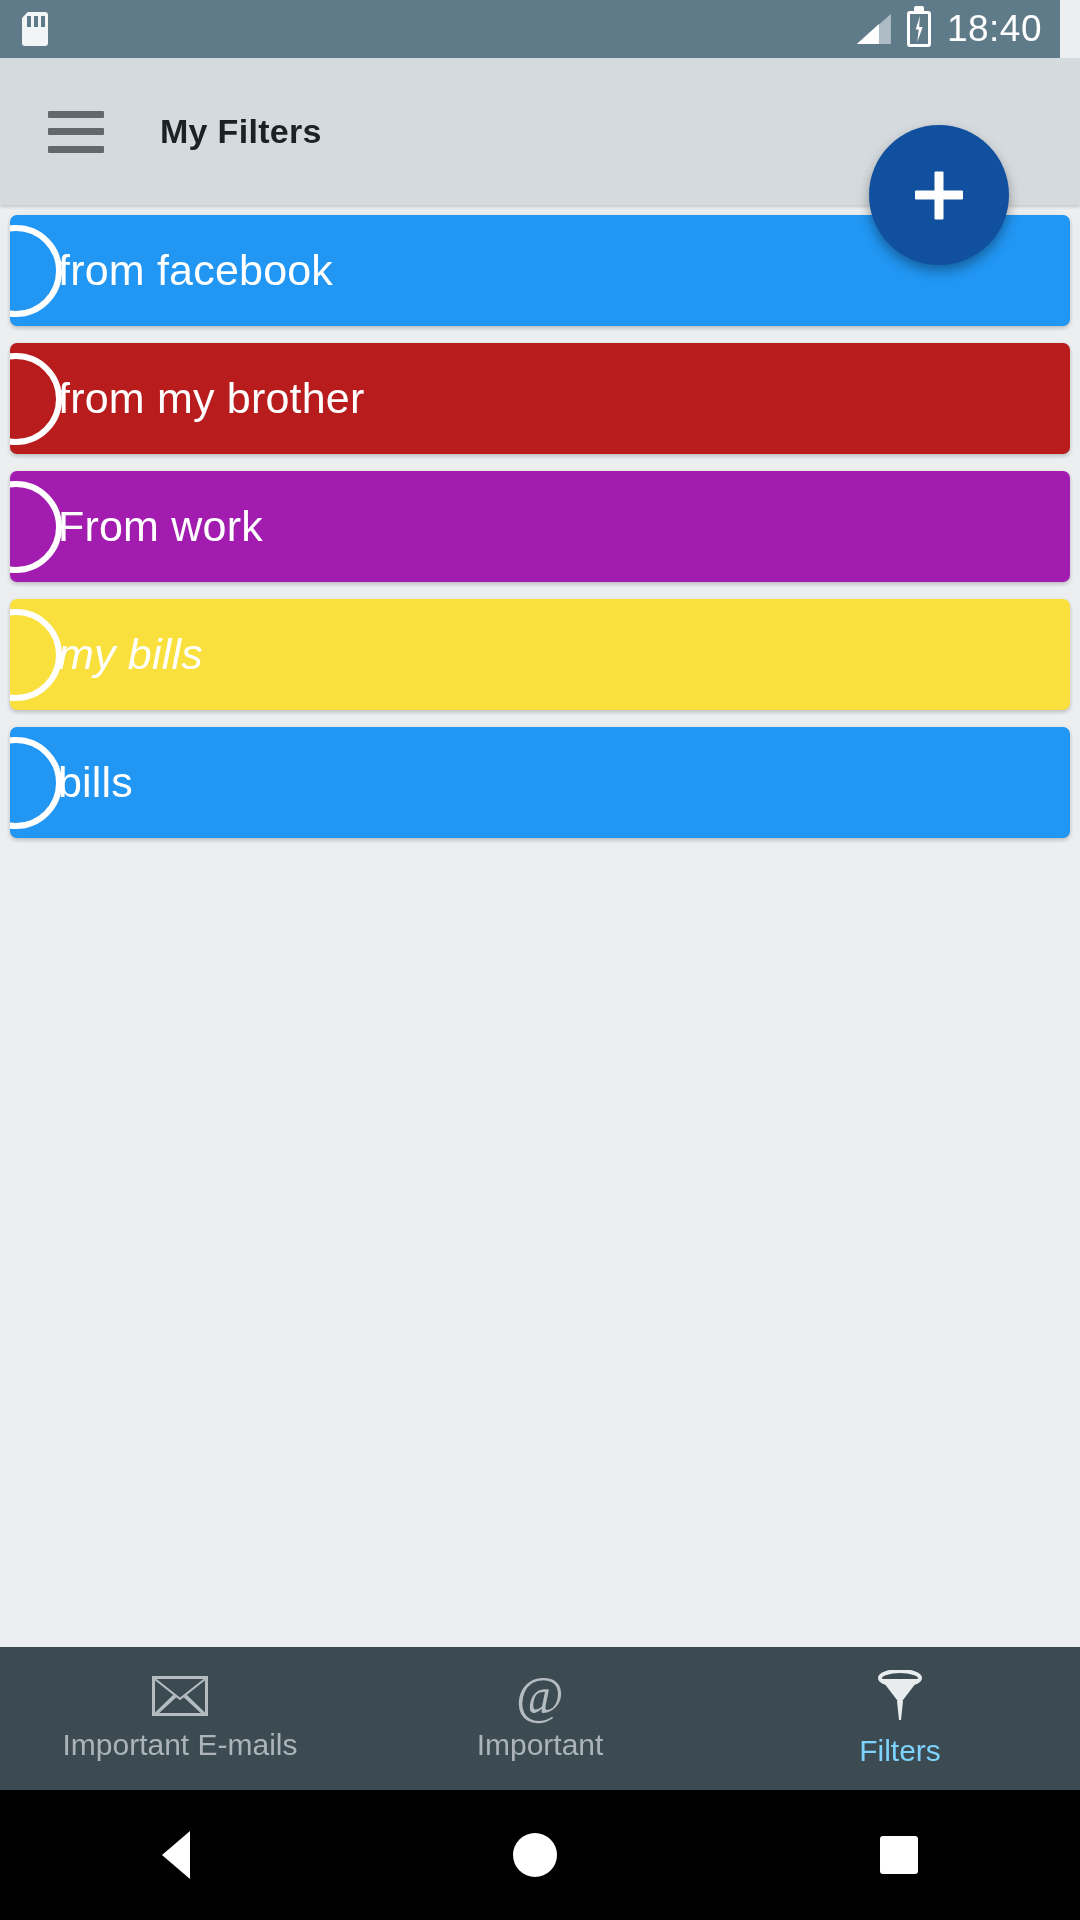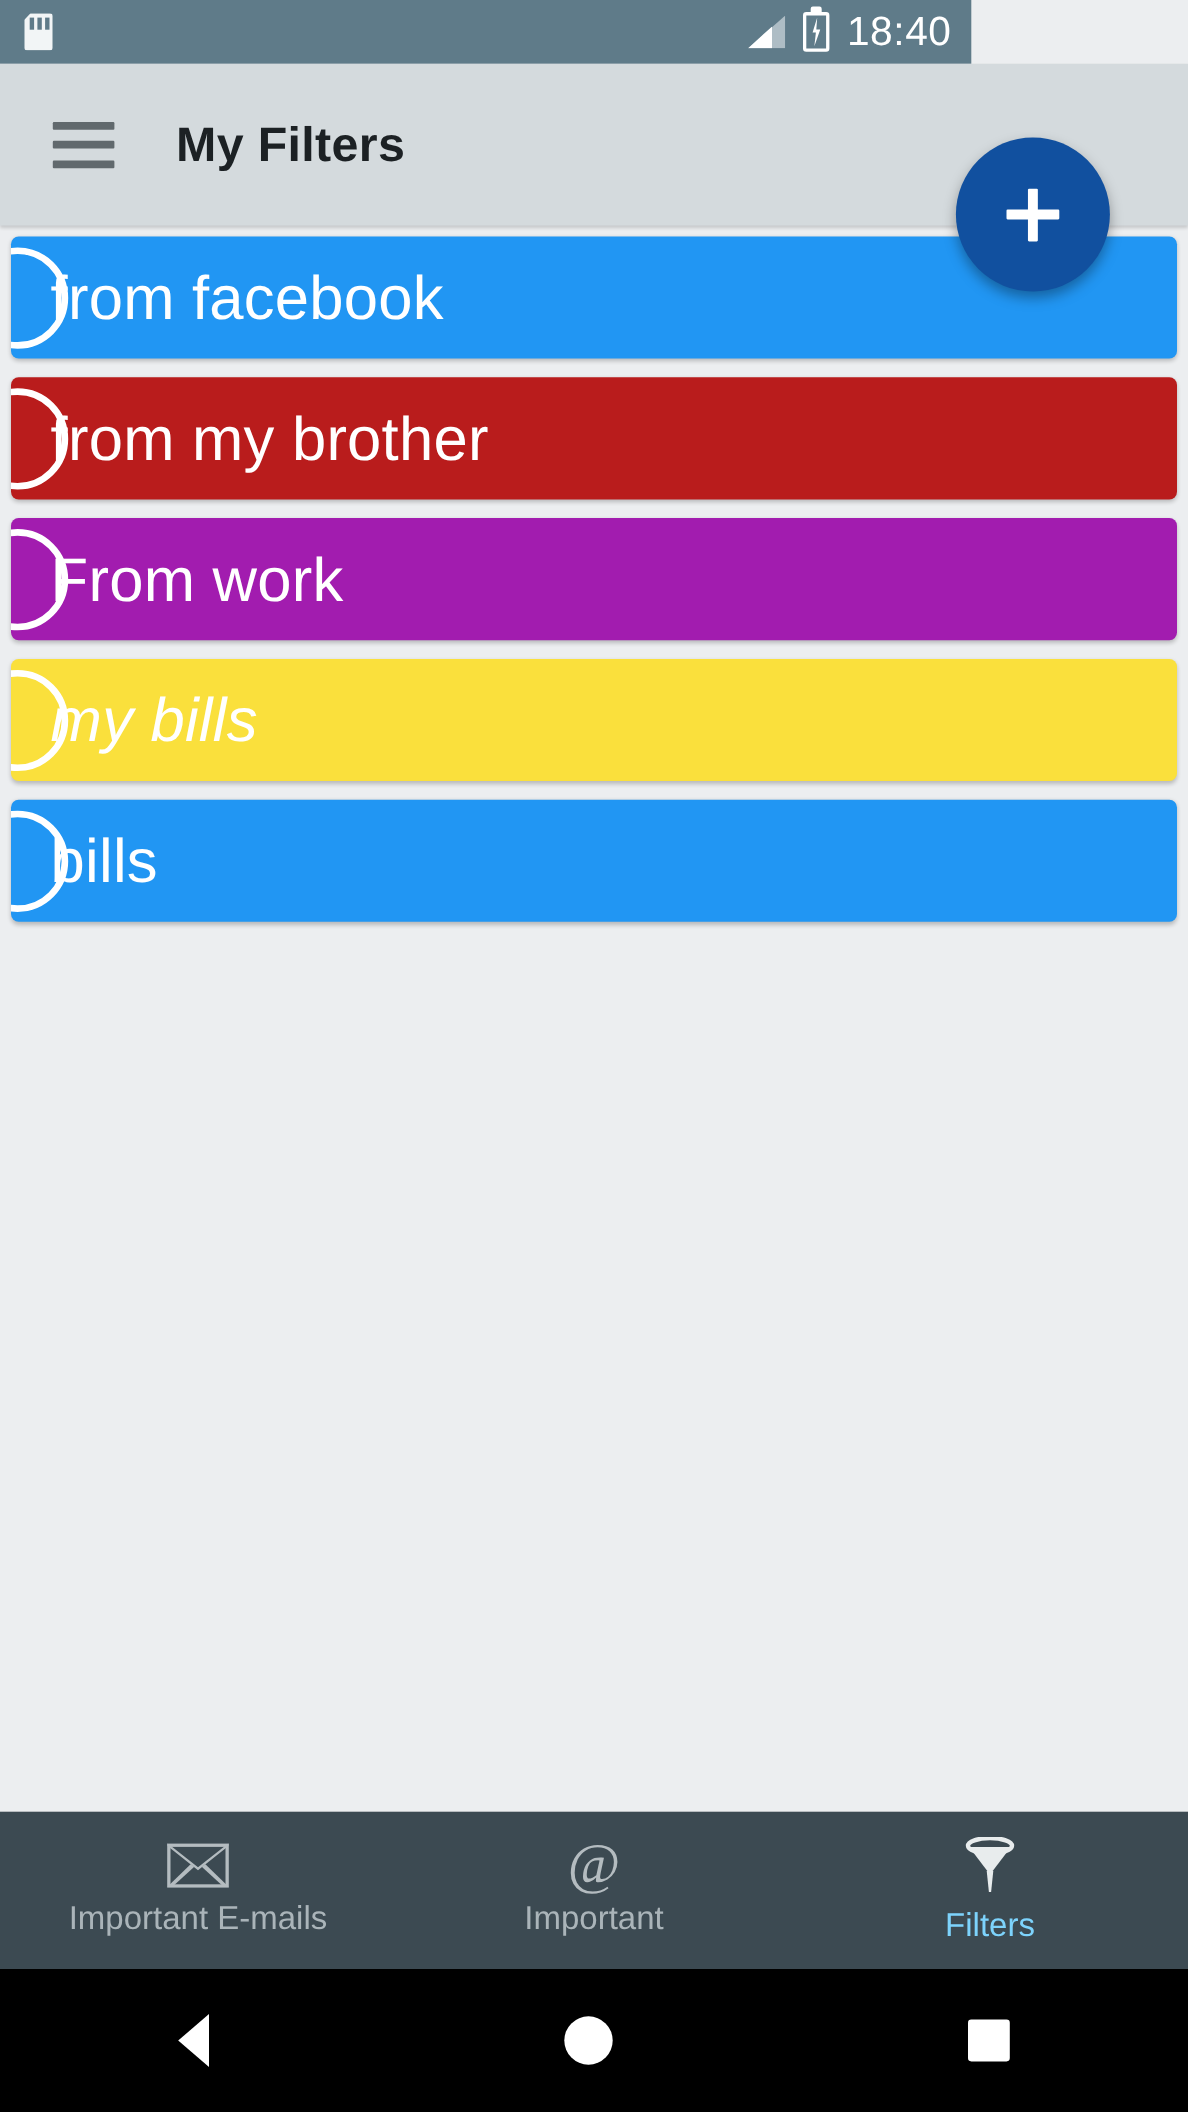--- a/index.html
+++ b/index.html
@@ -6,21 +6,21 @@
   html,body { width:1080px; height:1920px; }
   body {
     font-family:"Liberation Sans", sans-serif;
     background:#eceef0;
     overflow:hidden;
     position:relative;
   }
 
   
   .statusbar{
-    position:absolute; top:0; left:0; width:883px; height:58px;
+    position:absolute; top:0; left:0; width:1060px; height:58px;
     background:#5f7b89;
     display:flex; align-items:center; justify-content:space-between;
     padding:0 18px 0 22px;
   }
   .sb-left{ display:flex; align-items:center; }
   .sb-right{ display:flex; align-items:center; gap:16px; }
   .sd-icon{ width:26px; height:34px; position:relative; }
   .sd-icon .body{
     position:absolute; inset:0; background:#f2f5f6;
     border-radius:3px;
@@ -64,21 +64,21 @@
     display:flex; align-items:center;
     box-shadow:0 2px 3px rgba(0,0,0,.16);
   }
   .hamburger{
     width:56px; height:42px; margin-left:48px;
     display:flex; flex-direction:column; justify-content:space-between;
     cursor:pointer;
   }
   .hamburger span{ display:block; height:7px; background:#61696d; border-radius:1px; }
   .apptitle{
-    margin-left:56px; font-size:44px; font-weight:700; color:#1c2124;
+    margin-left:56px; font-size:34px; font-weight:700; color:#1c2124;
     letter-spacing:.3px;
   }
 
   
   .fab{
     position:absolute; top:125px; left:869px;
     width:140px; height:140px; border-radius:50%;
     background:#11509f;
     box-shadow:0 6px 12px rgba(0,0,0,.34);
     z-index:40; cursor:pointer;
@@ -109,22 +109,22 @@
     box-shadow:0 2px 4px rgba(0,0,0,.22);
     cursor:pointer;
   }
   .ring{
     position:absolute; left:-40px; top:50%; transform:translateY(-50%);
     width:92px; height:92px; border-radius:50%;
     border:6px solid #ffffff;
     box-sizing:border-box;
   }
   .card .label{
-    margin-left:36px;
-    color:#ffffff; font-size:56px; font-weight:400; letter-spacing:.2px;
+    margin-left:48px;
+    color:#ffffff; font-size:43px; font-weight:400; letter-spacing:.2px;
   }
 
   
   .bottomnav{
     position:absolute; left:0; bottom:130px; width:1080px; height:143px;
     background:#3c4a52;
     display:flex;
   }
   .navitem{
     flex:1; display:flex; flex-direction:column;

